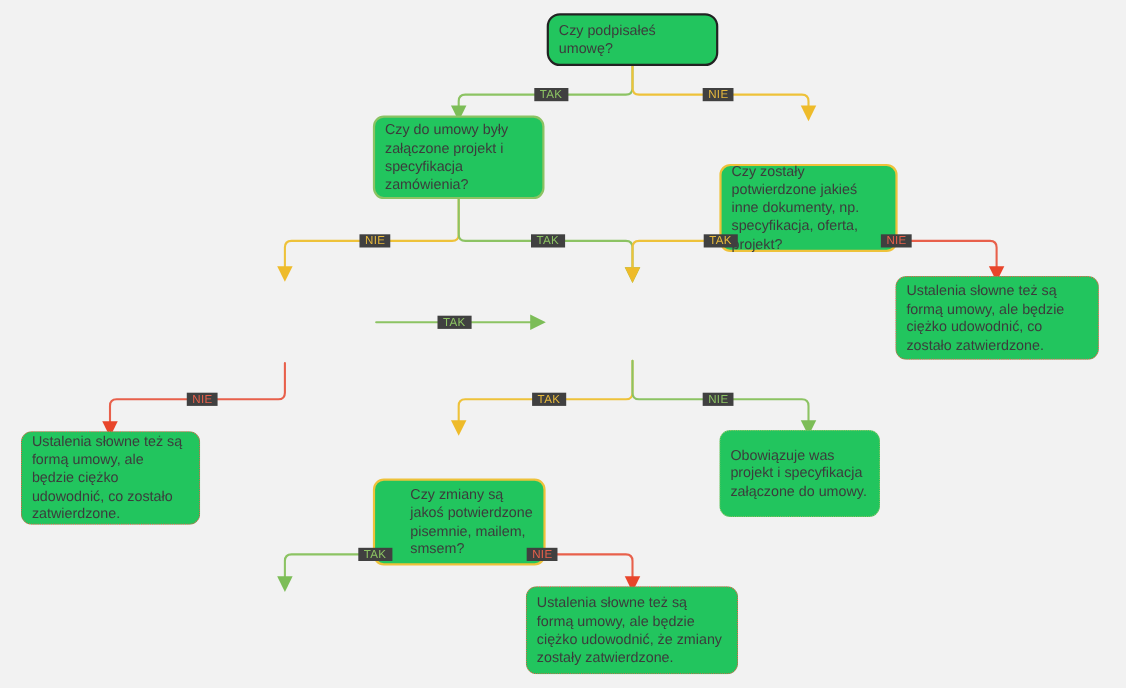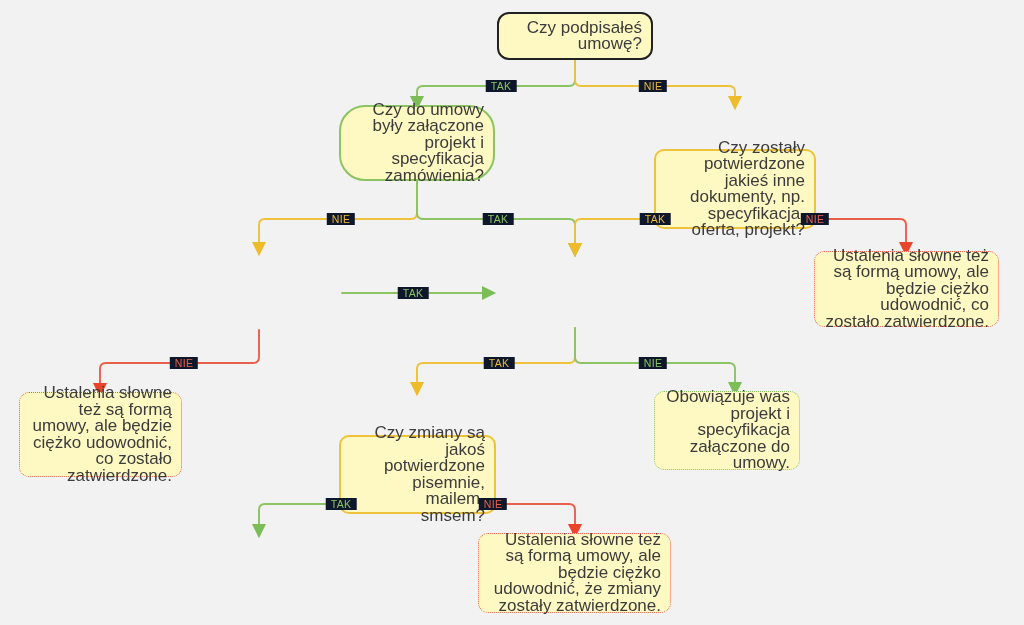--- a/index.html
+++ b/index.html
@@ -27,24 +27,24 @@
     width: 1024px;
     height: 625px;
     pointer-events: none;
   }
   .node {
     position: absolute;
     box-sizing: border-box;
     display: flex;
     align-items: center;
     justify-content: center;
-    text-align: right;
+    text-align: left;
     border-radius: 10px;
-    background: #fef9c3;
-    font-size: 17px;
+    background: #22c55e;
+    font-size: 13px;
     line-height: 16.5px;
     color: #3c3c3c;
     padding: 6px 9px;
   }
   .node-start {
     border: 2px solid #222222;
     border-radius: 12px;
   }
   .node-green {
     border: 2px solid #8cc363;
@@ -56,21 +56,21 @@
   .node-term-green {
     border: 1.6px dotted #8cc363;
   }
   .node-term-red {
     border: 1.6px dotted #e8604b;
   }
   .edge-label {
     position: absolute;
     font-size: 10.5px;
     letter-spacing: 0.3px;
-    background: #0f172a;
+    background: #404040;
     padding: 0 5px;
     transform: translate(-50%, -50%);
     white-space: nowrap;
   }
   .lbl-green { color: #8cc363; }
   .lbl-amber { color: #e7b93c; }
   .lbl-red   { color: #e8604b; }
 </style>
 </head>
 <body>
@@ -115,21 +115,21 @@
       <path d="M417,470 L417,498 Q417,504 411,504 L265,504 Q259,504 259,510 L259,531" stroke="#8cc363" marker-end="url(#ah-green)"></path>
 
       <path d="M417,470 L417,498 Q417,504 423,504 L569,504 Q575,504 575,510 L575,531" stroke="#e8604b" marker-end="url(#ah-red)"></path>
     </g>
   </svg>
 
   <div class="node node-start" style="left:497px; top:12px; width:156px; height:48px;">
     <span>Czy podpisałeś umowę?</span>
   </div>
 
-  <div class="node node-green" style="left:339px; top:105px; width:156px; height:76px;border-radius:26px;">
+  <div class="node node-green" style="left:339px; top:105px; width:156px; height:76px;">
     <span>Czy do umowy były załączone projekt i specyfikacja zamówienia?</span>
   </div>
 
   <div class="node node-amber" style="left:654px; top:105px; width:162px; height:80px;">
     <span>Czy zostały potwierdzone jakieś inne dokumenty, np. specyfikacja, oferta, projekt?</span>
   </div>
 
 
 
   <div class="node node-amber" style="left:339px; top:391px; width:157px; height:79px;padding-left:32px;">

